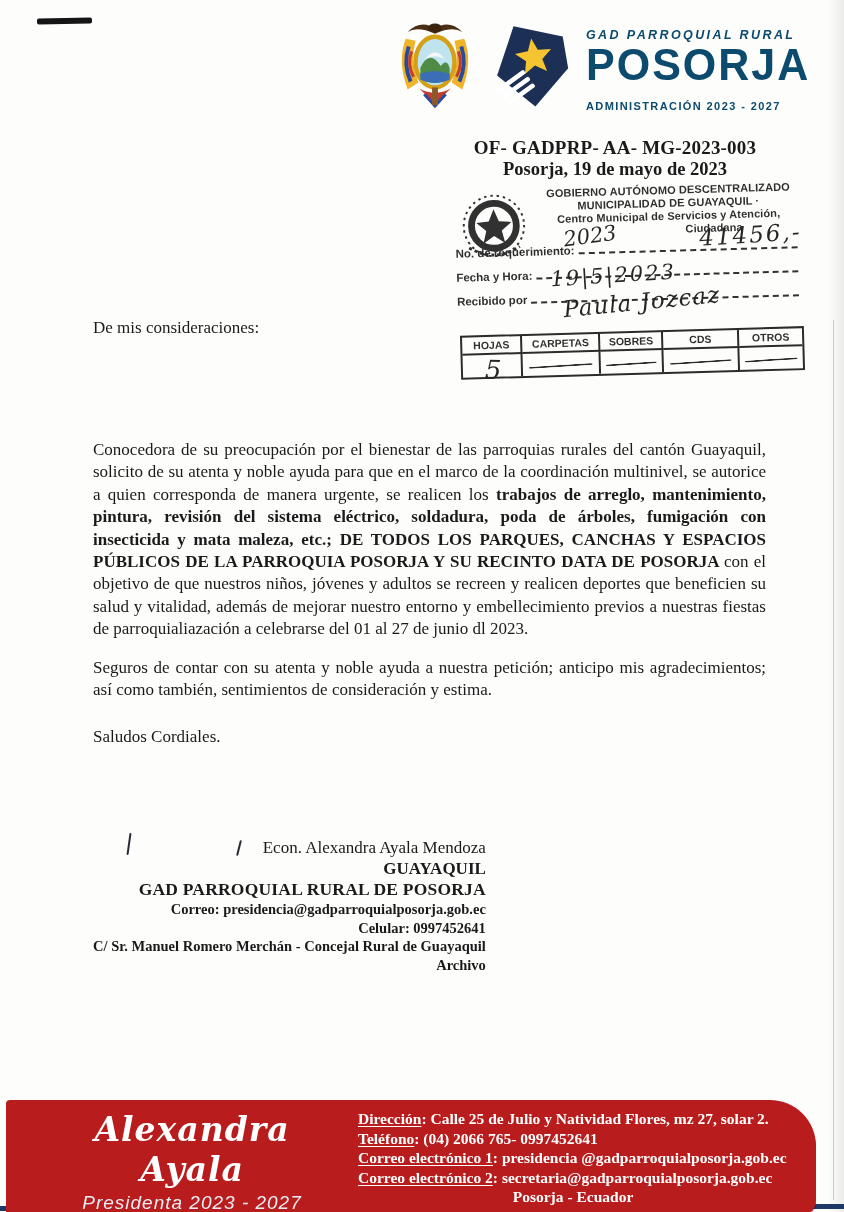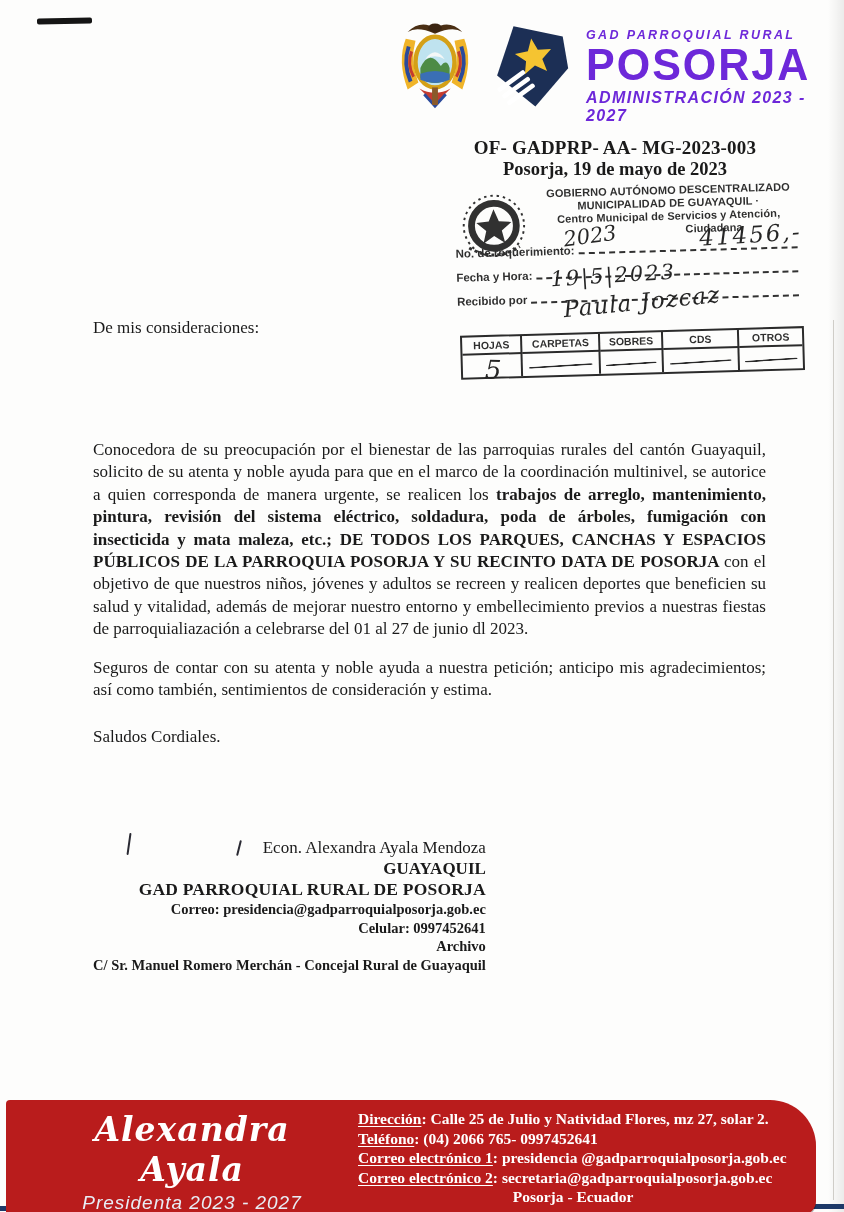--- a/index.html
+++ b/index.html
@@ -11,24 +11,24 @@
   .abs{position:absolute;}
   
   .scan-mark{left:37px;top:18px;width:55px;height:6px;background:#151515;transform:rotate(-1deg);border-radius:2px;}
   .right-edge{right:0;top:0;width:16px;height:1212px;background:linear-gradient(to right,rgba(0,0,0,0),rgba(0,0,0,0.07));}
   .right-line{left:833px;top:320px;width:1px;height:880px;background:#cfcdc8;}
   .bottom-bar{left:0px;top:1205px;width:844px;height:5px;background:#1d3968;transform:rotate(-0.15deg);}
   
   .crest{left:396px;top:16px;}
   .logo-group{left:488px;top:20px;width:330px;}
   .logo-shield{position:absolute;left:0;top:2px;}
-  .logo-text{position:absolute;left:98px;top:8px;width:240px;color:#6d28d9;font-family:"Liberation Sans",sans-serif;}
+  .logo-text{position:absolute;left:98px;top:8px;width:240px;color:#0c4a6e;font-family:"Liberation Sans",sans-serif;}
   .logo-org{font-size:12.5px;font-weight:bold;letter-spacing:2.4px;font-style:italic;}
   .logo-name{font-size:43px;font-weight:bold;letter-spacing:2px;line-height:44px;transform:scaleY(1.04);transform-origin:left top;}
-  .logo-admin{font-size:16px;font-weight:bold;font-style:italic;letter-spacing:1.4px;margin-top:3px;}
+  .logo-admin{font-size:11px;font-weight:bold;letter-spacing:1.4px;margin-top:14px;}
   
   .ref-line{left:452px;top:137px;width:326px;text-align:center;font-size:19px;font-weight:bold;letter-spacing:0.2px;}
   .date-line{left:452px;top:159px;width:326px;text-align:center;font-size:18.5px;font-weight:600;}
   
   .recipient{left:93px;top:197px;font-size:17px;line-height:21.2px;}
   .recipient .caps{letter-spacing:0.2px;}
   
   .stamp{left:452px;top:183px;width:352px;height:160px;transform:rotate(-1.6deg);color:#1f1f1f;font-family:"Liberation Sans",sans-serif;opacity:0.93;}
   .seal{position:absolute;left:6px;top:6px;}
   .stamp-head{position:absolute;left:84px;top:2px;width:268px;font-size:11px;font-weight:bold;line-height:13px;text-align:center;letter-spacing:0.1px;}
@@ -198,22 +198,22 @@
   <div class="abs closing">Saludos Cordiales.</div>
 
   <div class="abs pen-stroke"></div>
   <div class="abs pen-stroke2"></div>
   <div class="abs sig">
     <div>Econ. Alexandra Ayala Mendoza</div>
     <div class="b">GUAYAQUIL</div>
     <div class="b org">GAD PARROQUIAL RURAL DE POSORJA</div>
     <div class="sig-small"><span class="lbl">Correo:</span><span class="val"> presidencia@gadparroquialposorja.gob.ec</span></div>
     <div class="sig-small"><span class="lbl">Celular:</span><span class="val"> 0997452641</span></div>
+    <div class="sig-small">C/ Sr. Manuel Romero Merchán - Concejal Rural de Guayaquil</div>
     <div class="sig-small sig-archivo">Archivo</div>
-    <div class="sig-small">C/ Sr. Manuel Romero Merchán - Concejal Rural de Guayaquil</div>
   </div>
 
   <div class="abs footer">
     <div class="f-left">
       <div class="f-name">Alexandra Ayala</div>
       <div class="f-title">Presidenta 2023 - 2027</div>
 
     </div>
     <div class="f-right">
       <div><span class="lbl">Dirección</span><span>: Calle 25 de Julio y Natividad Flores, mz 27, solar 2.</span></div>

